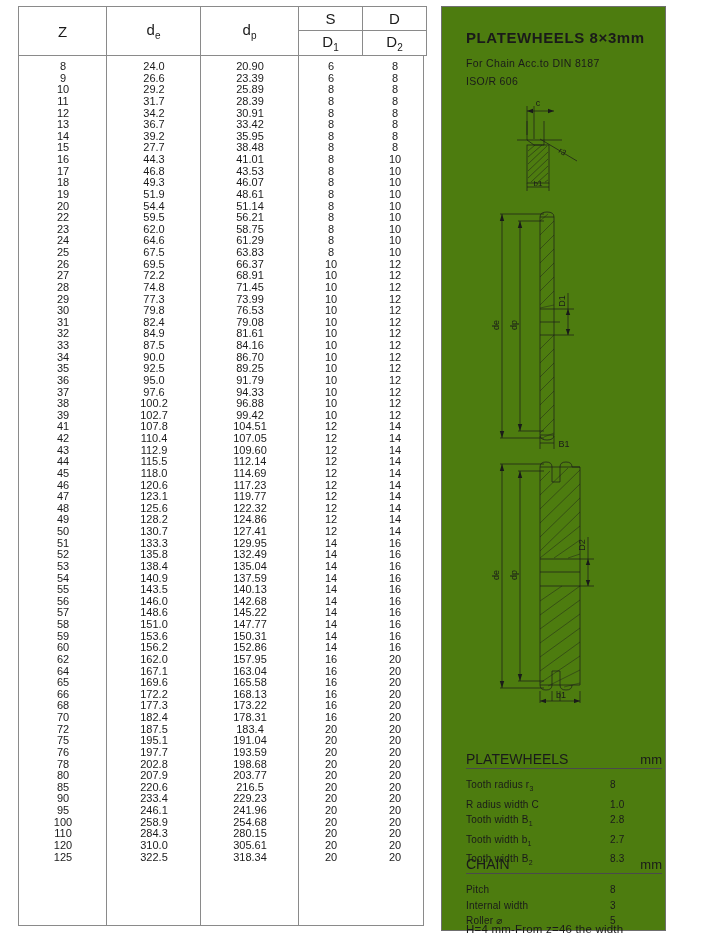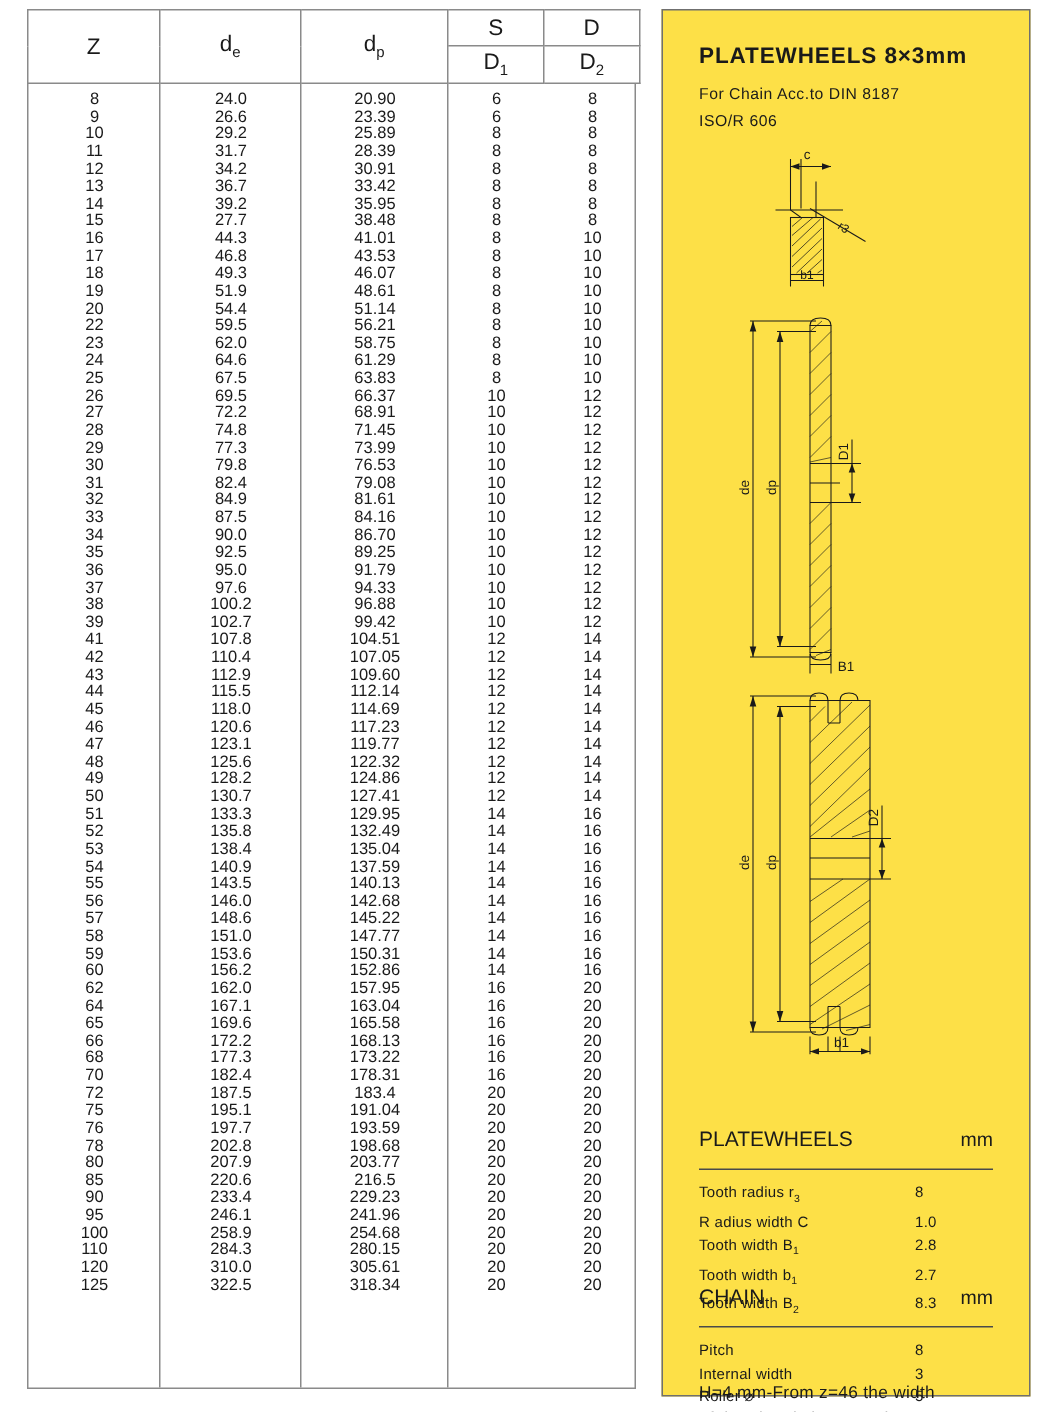--- a/index.html
+++ b/index.html
@@ -34,38 +34,38 @@
   .vline{position:absolute;top:0;bottom:0;width:1px;background:#8a8a8a;}
   table.datatbl{border-collapse:collapse;width:100%;table-layout:fixed;
     position:relative;z-index:2;}
   table.datatbl td{
     font-size:11px;height:11.62px;line-height:11.62px;
     text-align:center;padding:0;white-space:nowrap;
   }
   table.datatbl tr:first-child td{padding-top:5px;}
   
   #right-panel{
-    position:absolute;left:441px;top:6px;width:246px;height:925px;
-    border:1px solid #6f6f6f;box-sizing:border-box;background:#fde047;
+    position:absolute;left:441px;top:6px;width:225px;height:925px;
+    border:1px solid #6f6f6f;box-sizing:border-box;background:#4d7c0f;
   }
   #title-main{
     position:absolute;left:24px;top:22px;font-size:15px;font-weight:bold;
     letter-spacing:.6px;
   }
   #title-sub1{position:absolute;left:24px;top:50px;font-size:10.5px;letter-spacing:.35px;}
   #title-sub2{position:absolute;left:24px;top:68px;font-size:10.5px;letter-spacing:.35px;}
   
   .draw{position:absolute;}
   .dimtxt{font-size:9px;fill:#1a1a1a;font-family:"Liberation Sans",sans-serif;}
   .dimtxt-s{font-size:8px;fill:#1a1a1a;font-family:"Liberation Sans",sans-serif;}
   
   .spec-block{position:absolute;left:24px;width:196px;}
   .spec-head{
     display:flex;justify-content:space-between;align-items:baseline;
-    font-size:14px;border-bottom:1.4px solid #4a4a4a;padding-bottom:12px;
+    font-size:14px;border-bottom:1.4px solid #4a4a4a;padding-bottom:1px;
   }
   .spec-head .unit{font-size:13px;margin-top:40px;}
   .spec-rows{margin-top:8px;}
   .spec-row{
     display:flex;justify-content:space-between;align-items:baseline;
     font-size:10px;line-height:15.5px;letter-spacing:.2px;
   }
   .spec-row .lbl{white-space:nowrap;}
   .spec-row .val{width:52px;text-align:left;padding-left:0;}
   .spec-row sub{font-size:7px;}

